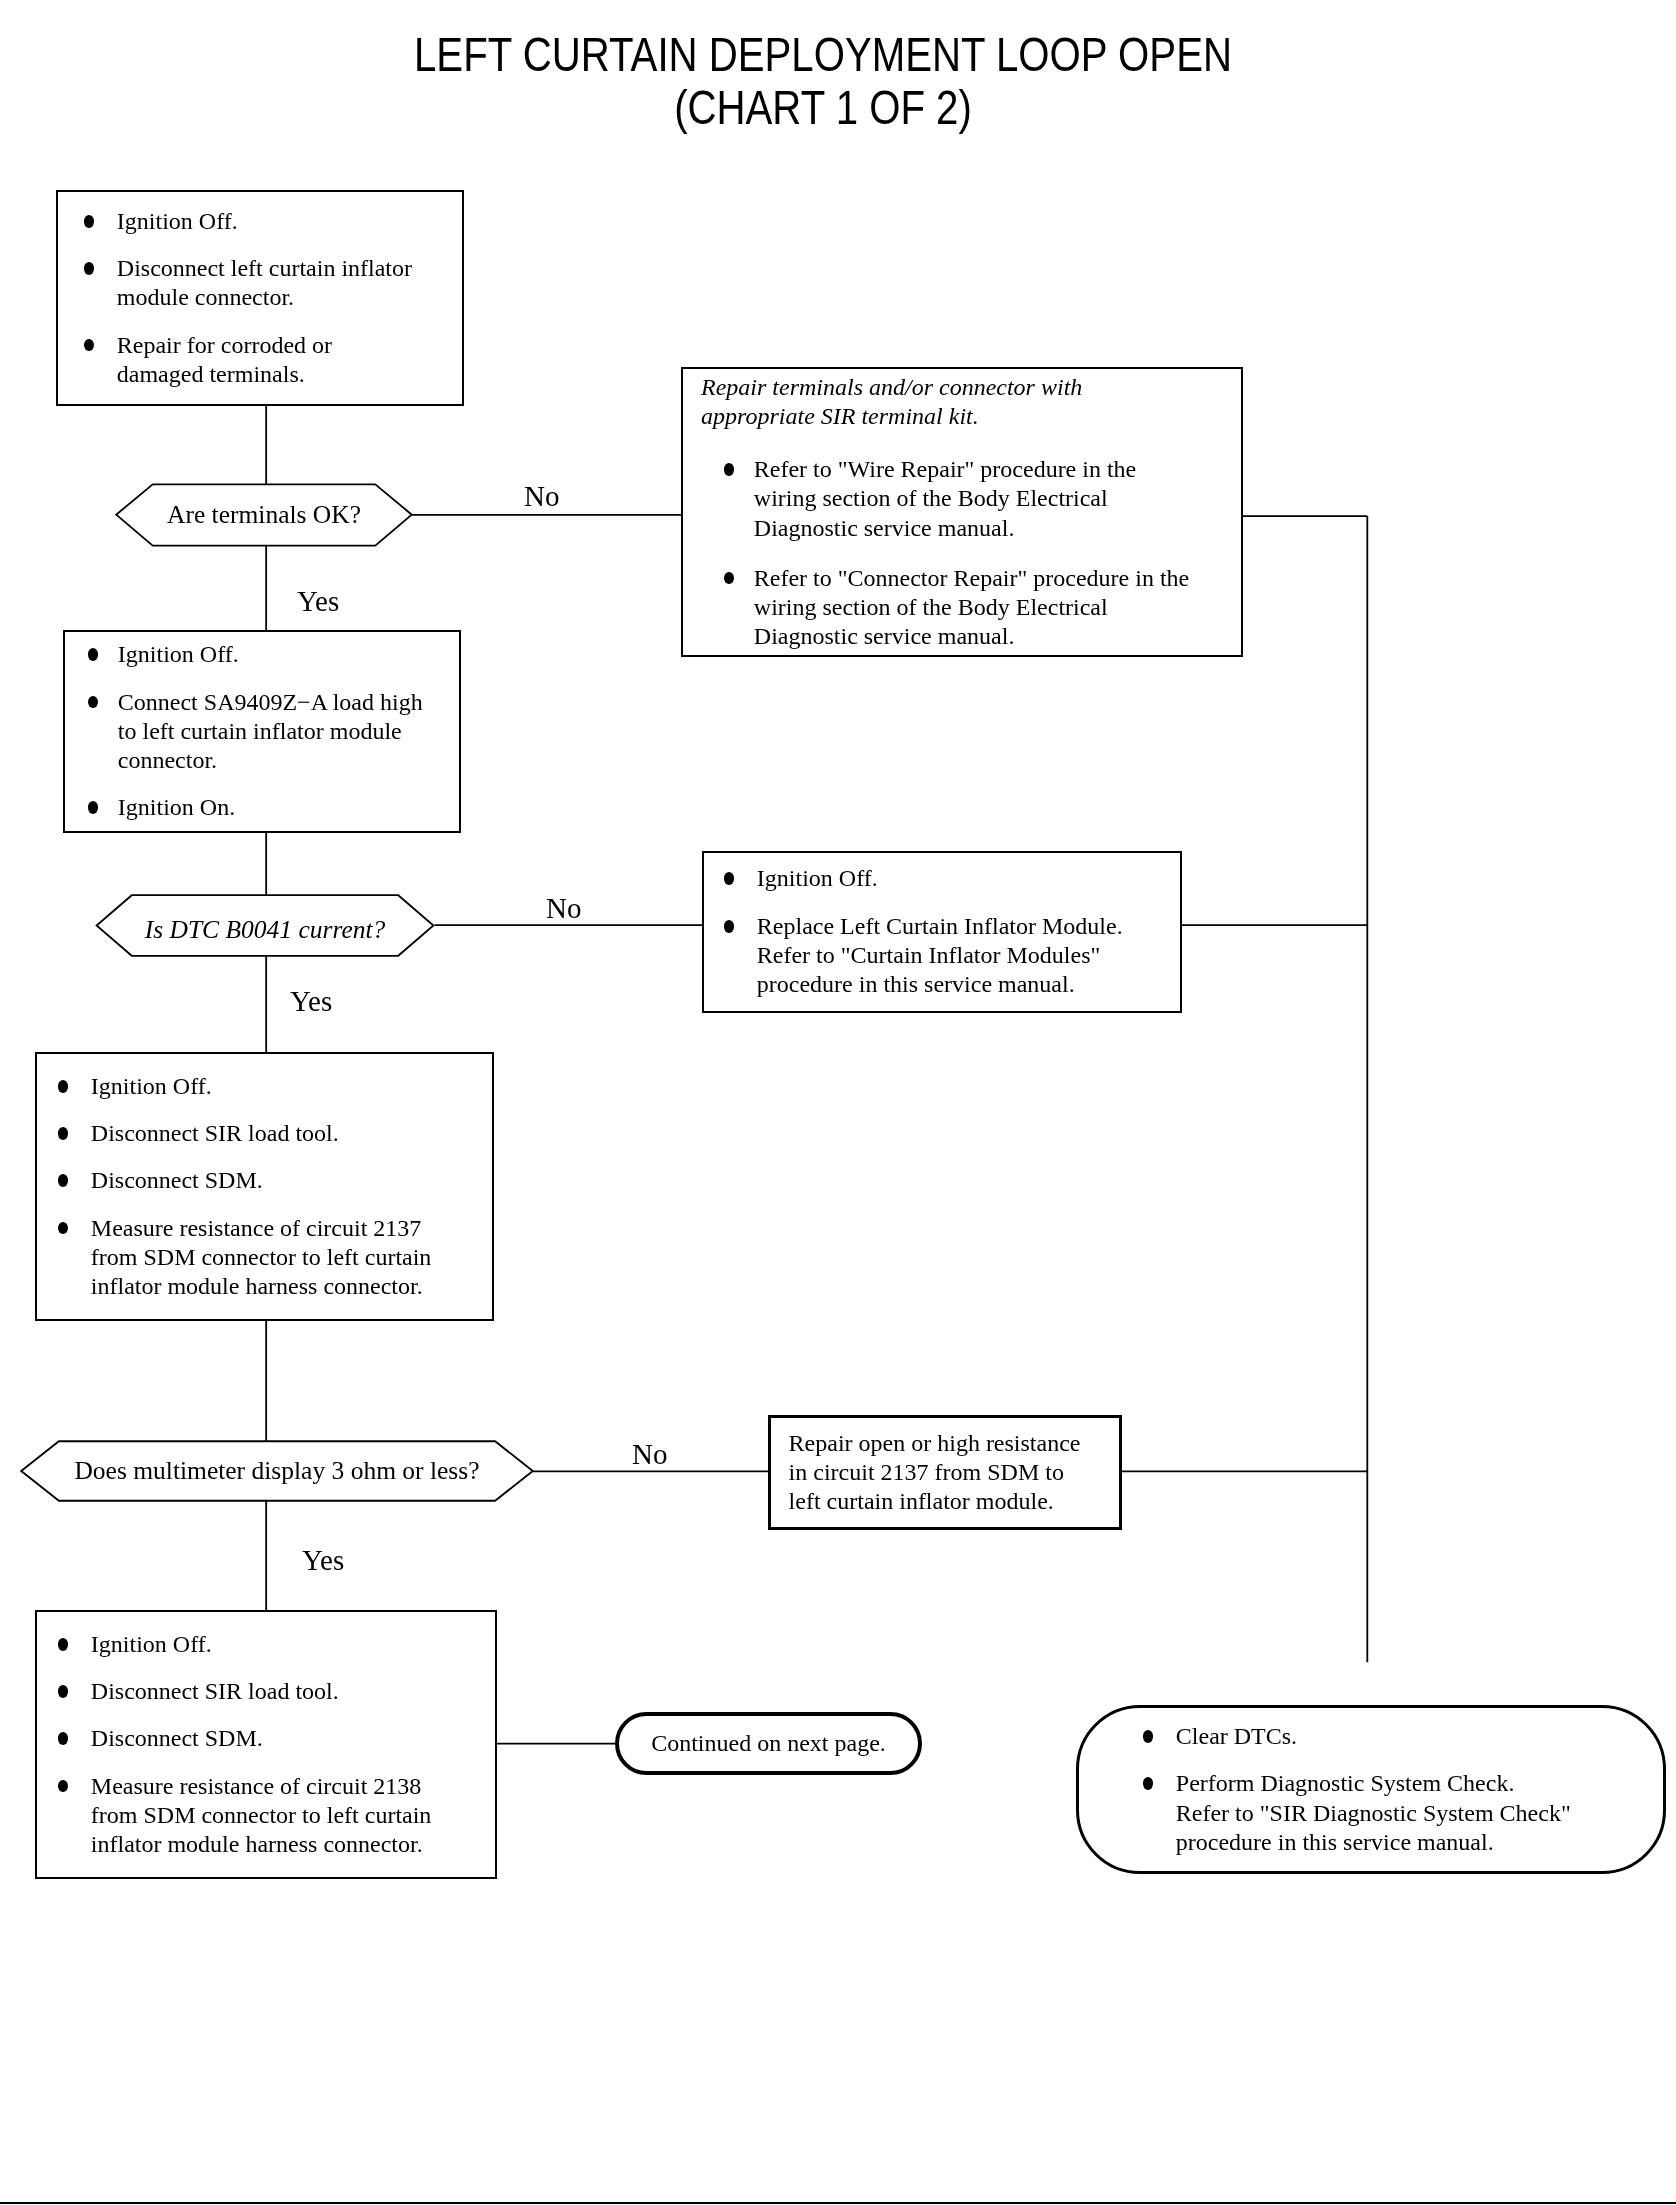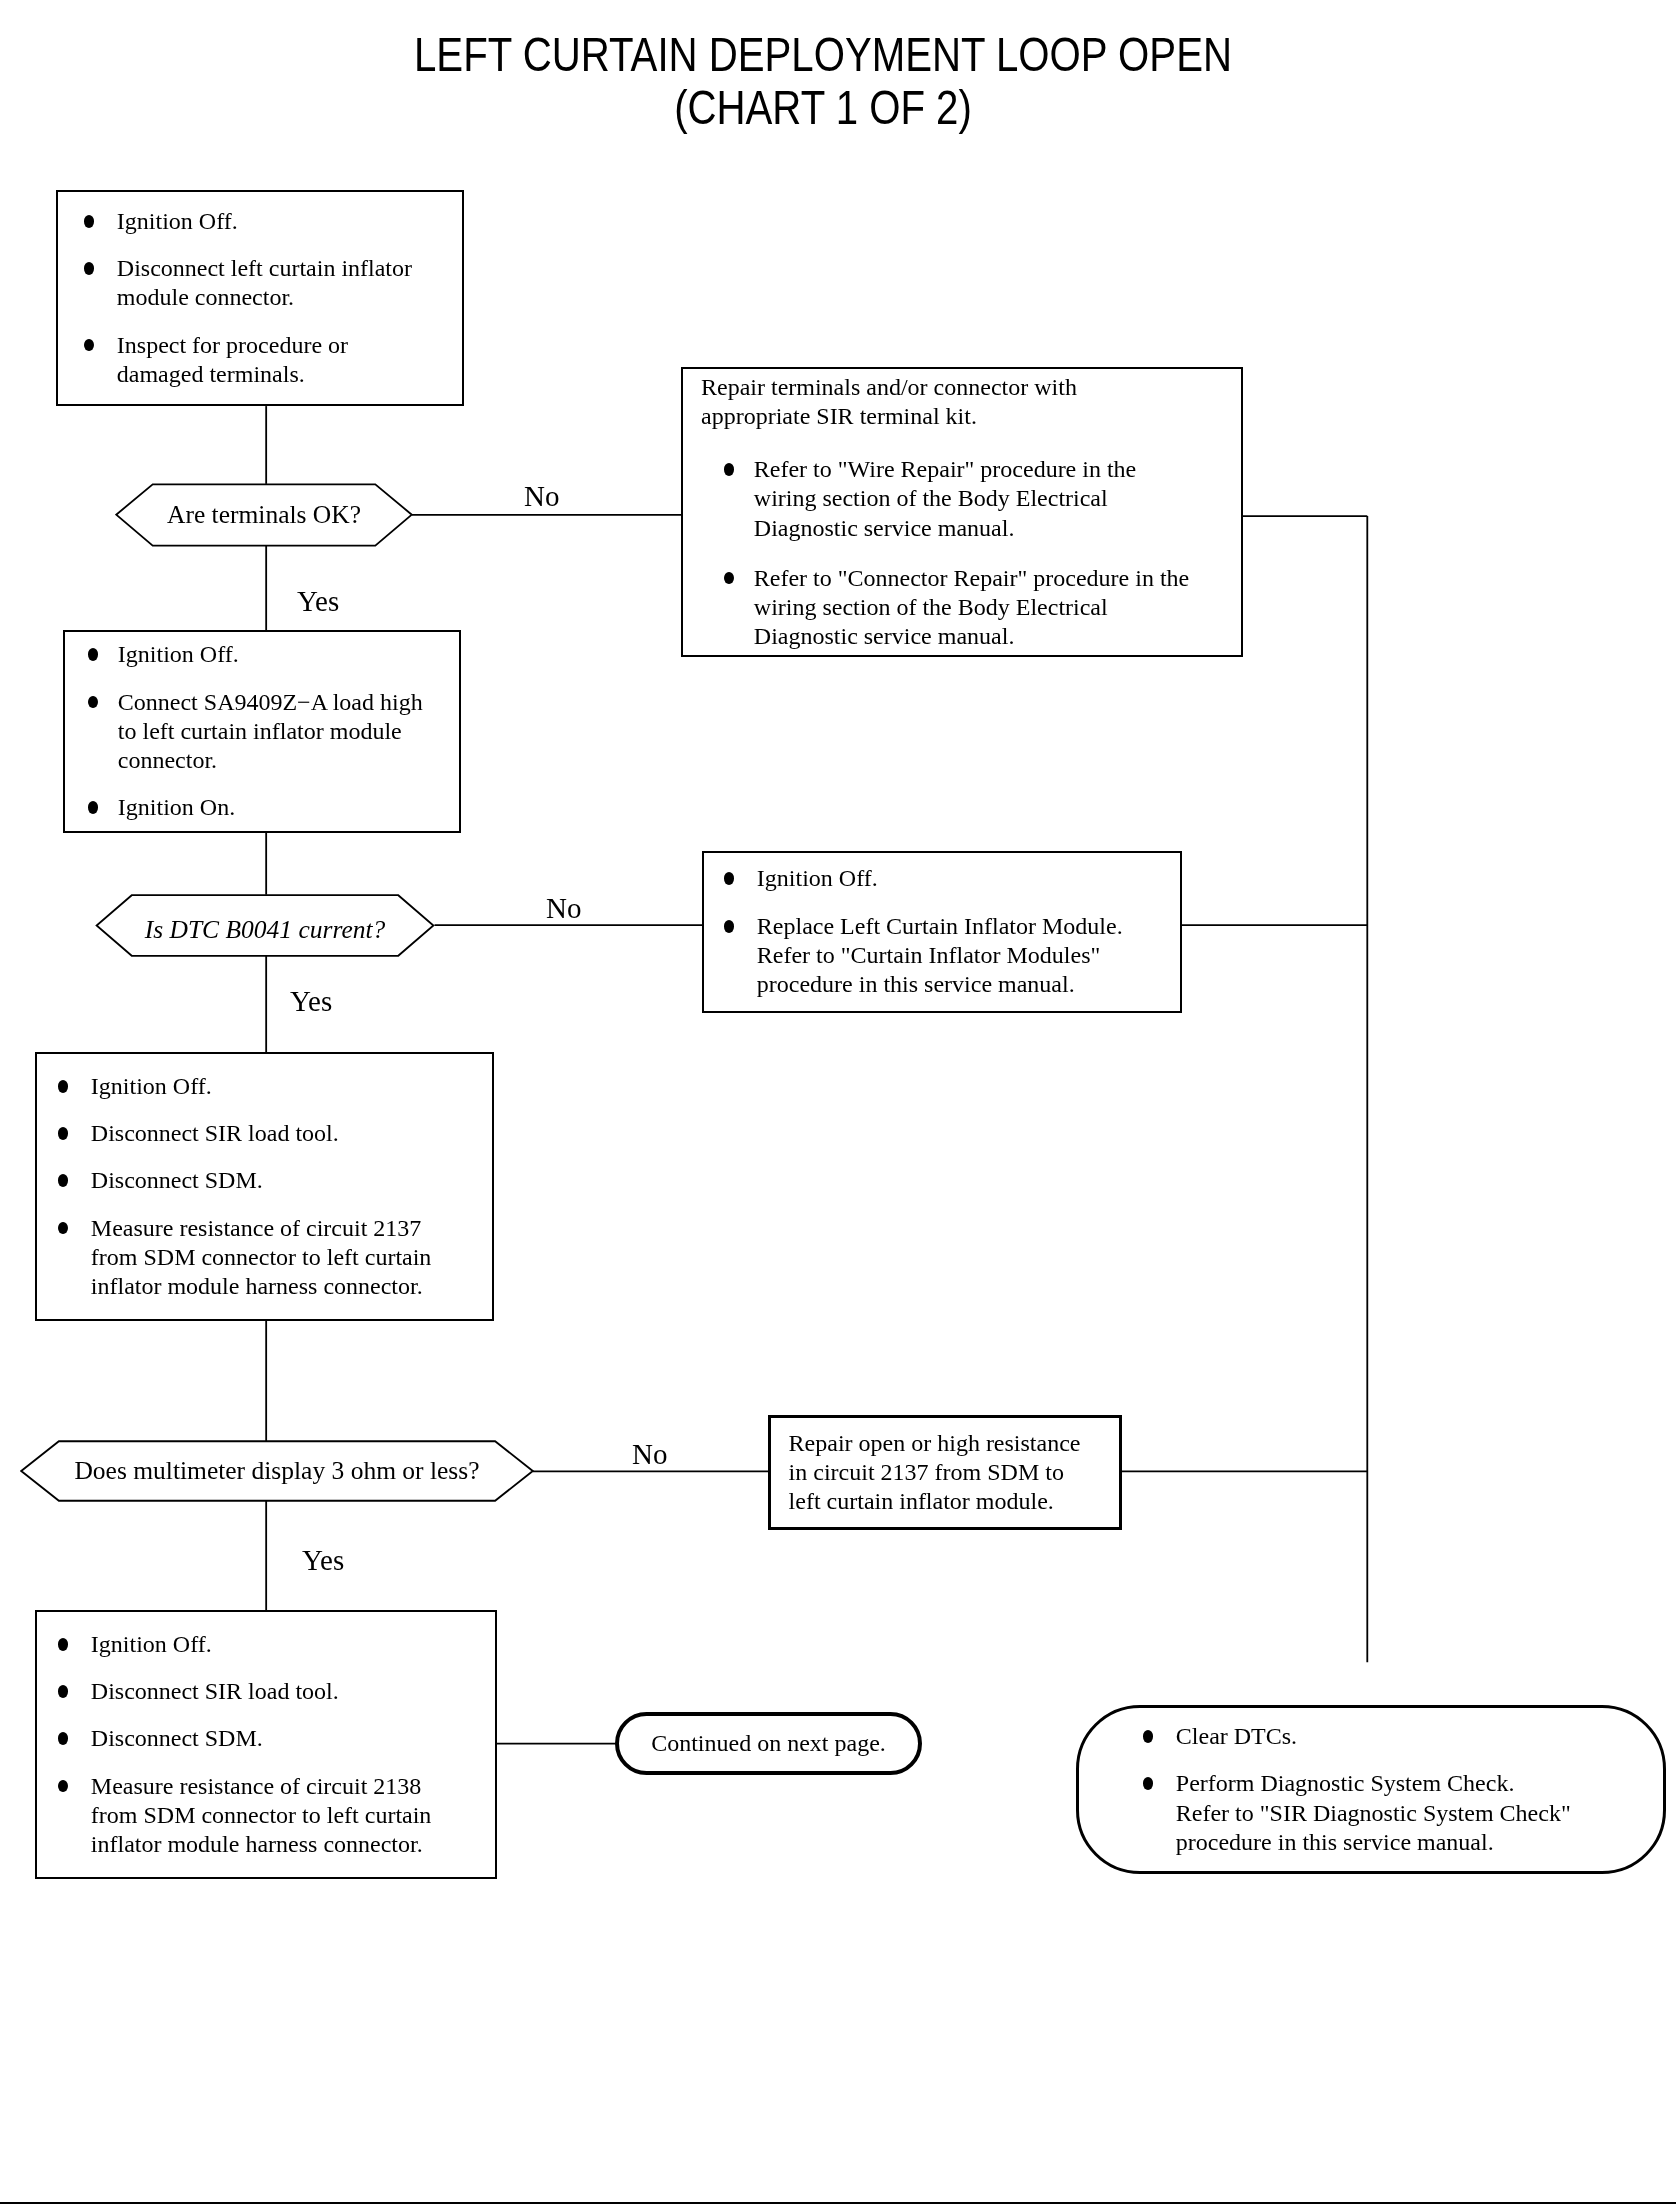--- a/index.html
+++ b/index.html
@@ -21,21 +21,21 @@
   .txt{white-space:pre-line;}
 
   
   .ind-a .bi{padding-left:25.5px;} .ind-a .dot{margin-right:23px;}
   .ind-b .bi{padding-left:23px;} .ind-b .dot{margin-right:19.5px;}
   .ind-c .bi{padding-left:21px;} .ind-c .dot{margin-right:22.5px;}
   .ind-d .bi{padding-left:20px;} .ind-d .dot{margin-right:22.5px;}
   .ind-e .bi{padding-left:64px;} .ind-e .dot{margin-right:22.5px;}
   .gap30{gap:18px;} .gap34{gap:20.7px;}
 
-  .intro{padding-left:18px;padding-right:20px;margin-bottom:24px;white-space:pre-line;}
+  .intro{padding-left:18px;padding-right:20px;margin-bottom:24px;white-space:pre-line;font-style:italic;}
 
   .hex{position:absolute;}
   .hex svg{position:absolute;left:0;top:0;}
   .hex-label{position:absolute;left:0;top:0;width:100%;height:100%;
              display:flex;align-items:center;justify-content:center;
              font-size:25.5px;}
 
   .lbl{position:absolute;font-size:29px;}
 
   .oval{position:absolute;background:#fff;border:4.3px solid #000;border-radius:36px;
@@ -83,21 +83,21 @@
           <span class="dot"></span>
           <span class="txt">Ignition Off.</span>
         </div>
       <div class="bi">
           <span class="dot"></span>
           <span class="txt">Disconnect left curtain inflator
 module connector.</span>
         </div>
       <div class="bi">
           <span class="dot"></span>
-          <span class="txt">Inspect for procedure or
+          <span class="txt">Repair for corroded or
 damaged terminals.</span>
         </div>
     </div>
   </div>
 
   <div class="hex" style="left:115px;top:483px;width:298px;height:64px;">
     <svg width="298" height="64" viewBox="0 0 490 105">
       <polygon points="62,2 428,2 488,52 428,103 62,103 2,52" fill="#fff" stroke="#000" stroke-width="3"></polygon>
     </svg>
     <div class="hex-label">Are terminals OK?</div>

